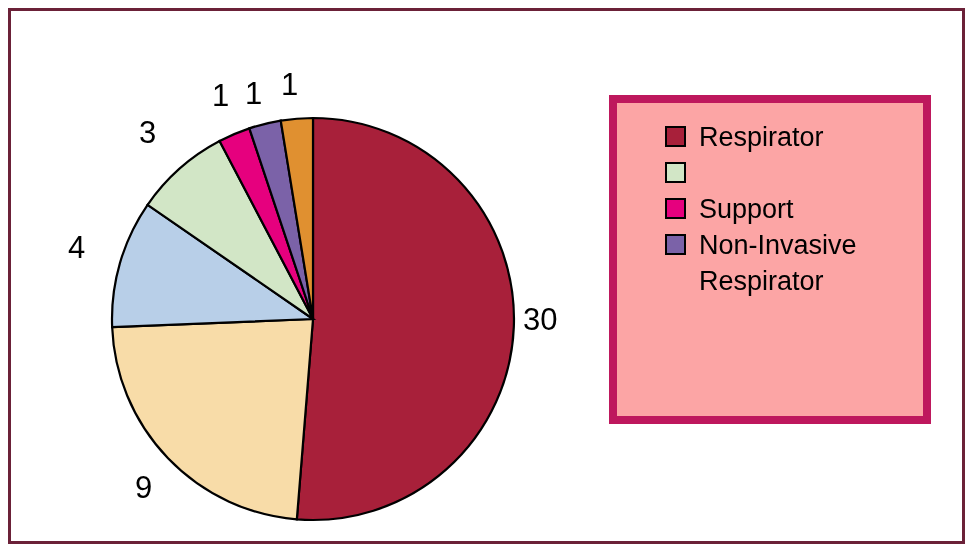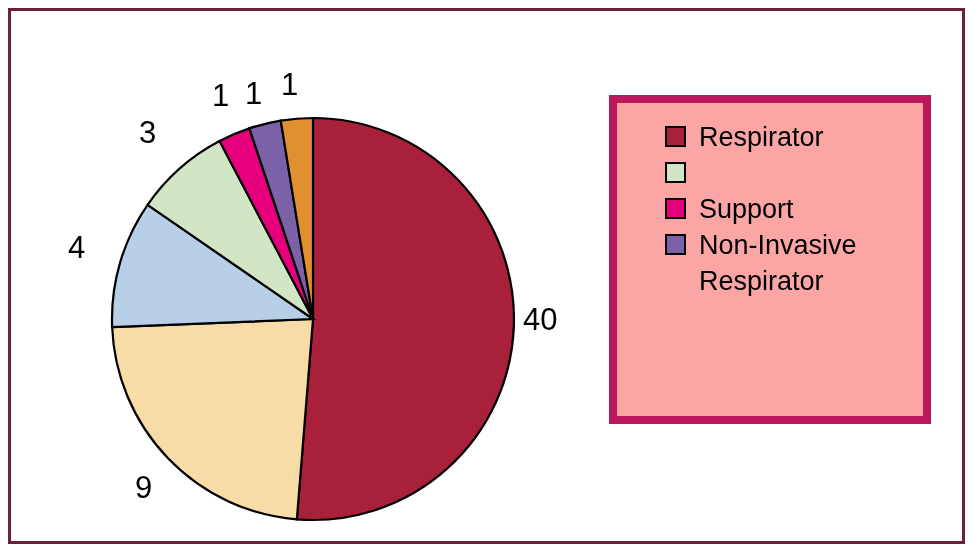--- a/index.html
+++ b/index.html
@@ -109,21 +109,21 @@
             <path d="M 203 203 L 186.83 403.35 A 201 201 0 0 1 2.16 211.09 Z" fill="#F8DCA8" class="pie-slice"></path>
             <path d="M 203 203 L 2.16 211.09 A 201 201 0 0 1 37.58 88.82 Z" fill="#B8CFE8" class="pie-slice"></path>
             <path d="M 203 203 L 37.58 88.82 A 201 201 0 0 1 109.59 25.02 Z" fill="#D2E6C6" class="pie-slice"></path>
             <path d="M 203 203 L 109.59 25.02 A 201 201 0 0 1 139.35 12.34 Z" fill="#E6007E" class="pie-slice"></path>
             <path d="M 203 203 L 139.35 12.34 A 201 201 0 0 1 170.76 4.60 Z" fill="#7B62A8" class="pie-slice"></path>
             <path d="M 203 203 L 170.76 4.60 A 201 201 0 0 1 203.00 2.00 Z" fill="#E09030" class="pie-slice"></path>
           </g>
       </svg>
     </div>
 
-    <div class="data-label" style="left:512px;  top:293px;">40</div>
+    <div class="data-label" style="left:512px;  top:293px;">30</div>
     <div class="data-label" style="left:124px;  top:461px;">9</div>
     <div class="data-label" style="left:57px;   top:221px;">4</div>
     <div class="data-label" style="left:128px;  top:106px;">3</div>
     <div class="data-label" style="left:201px;  top:69px;">1</div>
     <div class="data-label" style="left:234px;  top:67px;">1</div>
     <div class="data-label" style="left:270px;  top:58px;">1</div>
 
     <div id="legend-box">
       <div id="legend-list">
           <div class="legend-row">

